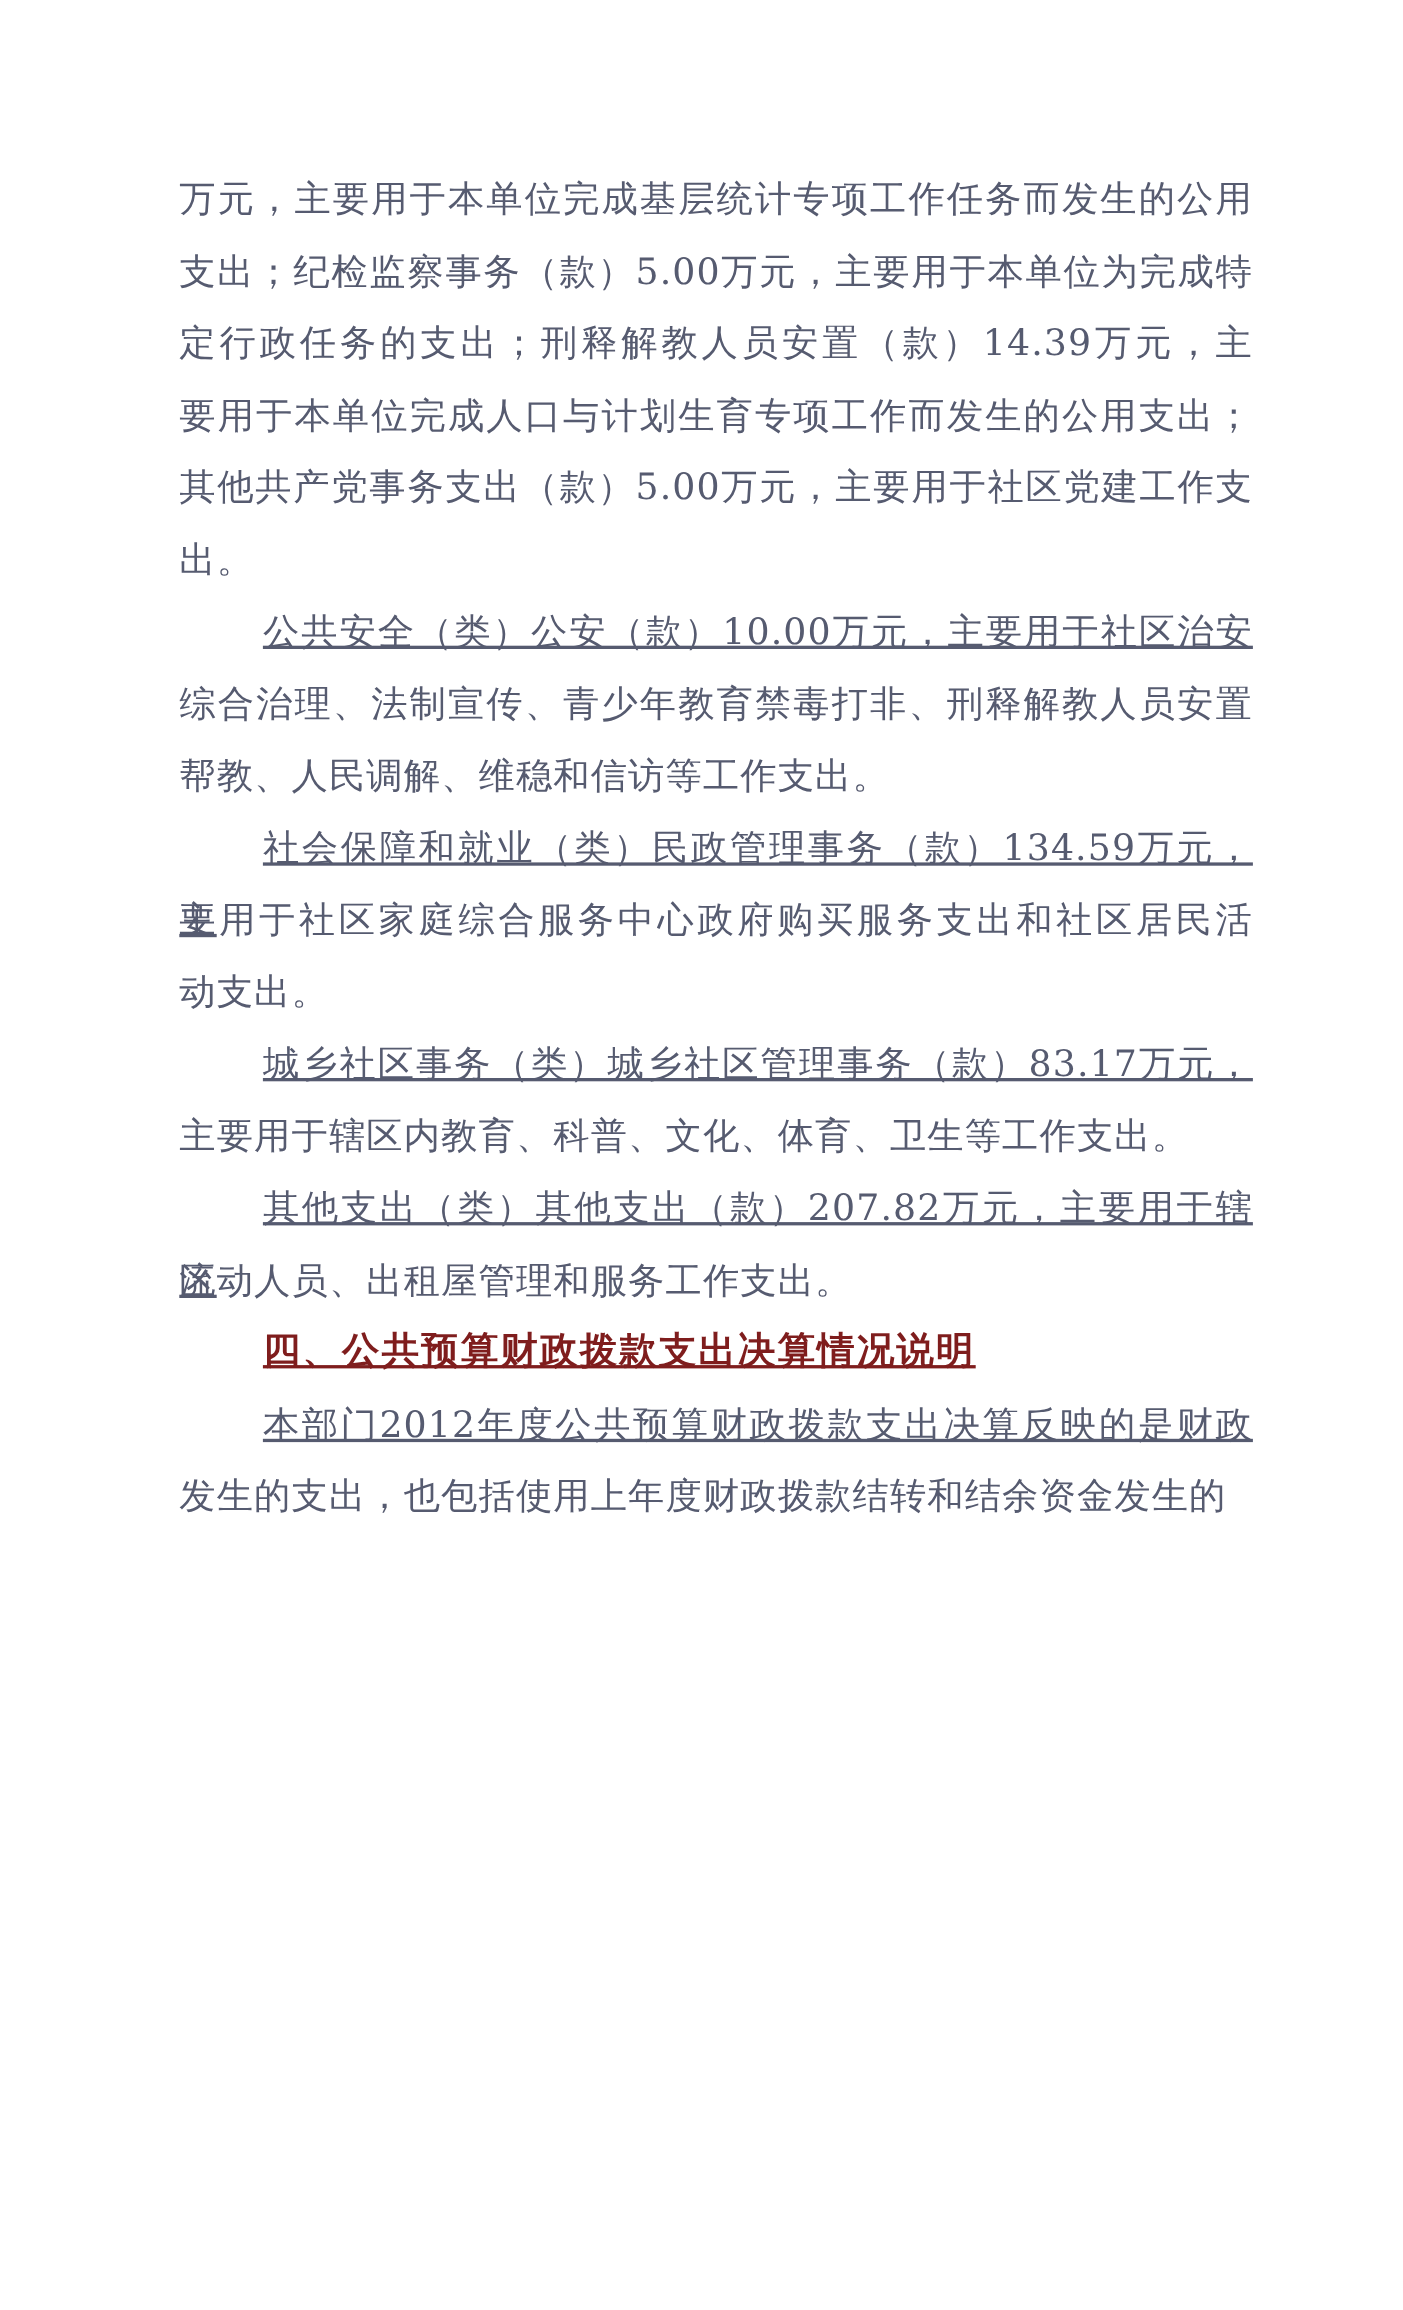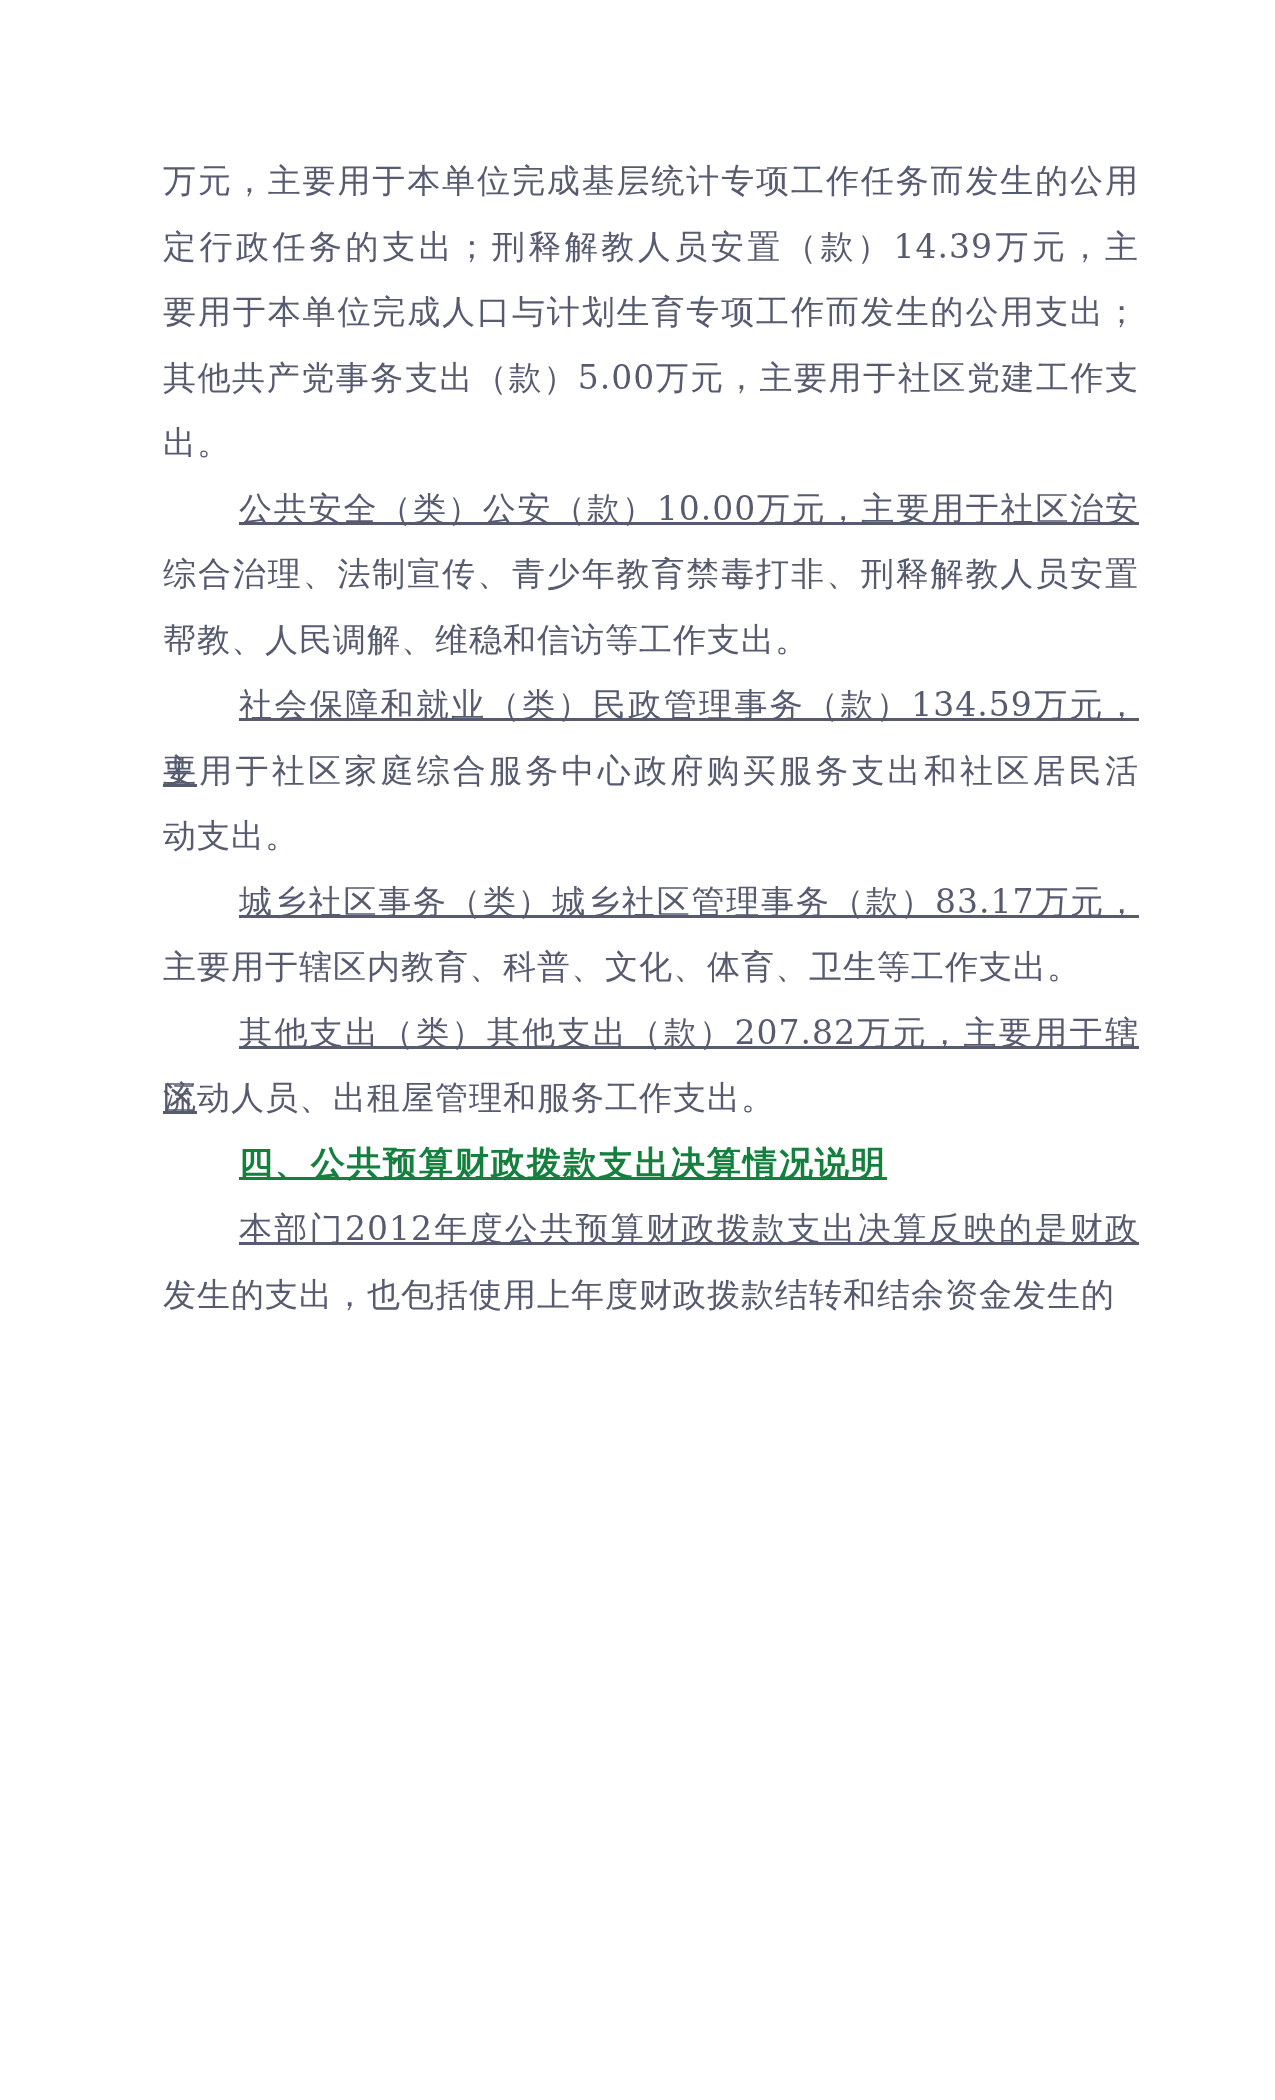--- a/index.html
+++ b/index.html
@@ -33,21 +33,21 @@
     text-align-last:justify;
     text-justify:inter-character;
   }
   .line.indent{
     text-indent:76px;
     text-decoration:underline;
   }
   .para.heading .line{
     font-family:"DejaVu Sans","Liberation Sans",sans-serif;
     font-weight:bold;
-    color:#15803d;
+    color:#7f1d1d;
     letter-spacing:2px;
     font-size:34px;
   }
   .pagenum{
     position:absolute;
     top:1622px;
     left:0;
     width:100%;
     text-align:center;
     font-size:22px;
@@ -55,20 +55,21 @@
     color:#000000;
   }
 </style>
 </head>
 <body>
 
 <div class="page">
   <div class="doc" id="doc">
       <div class="para body">
         <div class="line justify">万元，主要用于本单位完成基层统计专项工作任务而发生的公用</div>
+        <div class="line justify">支出；纪检监察事务（款）5.00万元，主要用于本单位为完成特</div>
         <div class="line justify">定行政任务的支出；刑释解教人员安置（款）14.39万元，主</div>
         <div class="line justify">要用于本单位完成人口与计划生育专项工作而发生的公用支出；</div>
         <div class="line justify">其他共产党事务支出（款）5.00万元，主要用于社区党建工作支</div>
         <div class="line">出。</div>
       </div>
       <div class="para body">
         <div class="line justify indent">公共安全（类）公安（款）10.00万元，主要用于社区治安</div>
         <div class="line justify">综合治理、法制宣传、青少年教育禁毒打非、刑释解教人员安置</div>
         <div class="line">帮教、人民调解、维稳和信访等工作支出。</div>
       </div>

